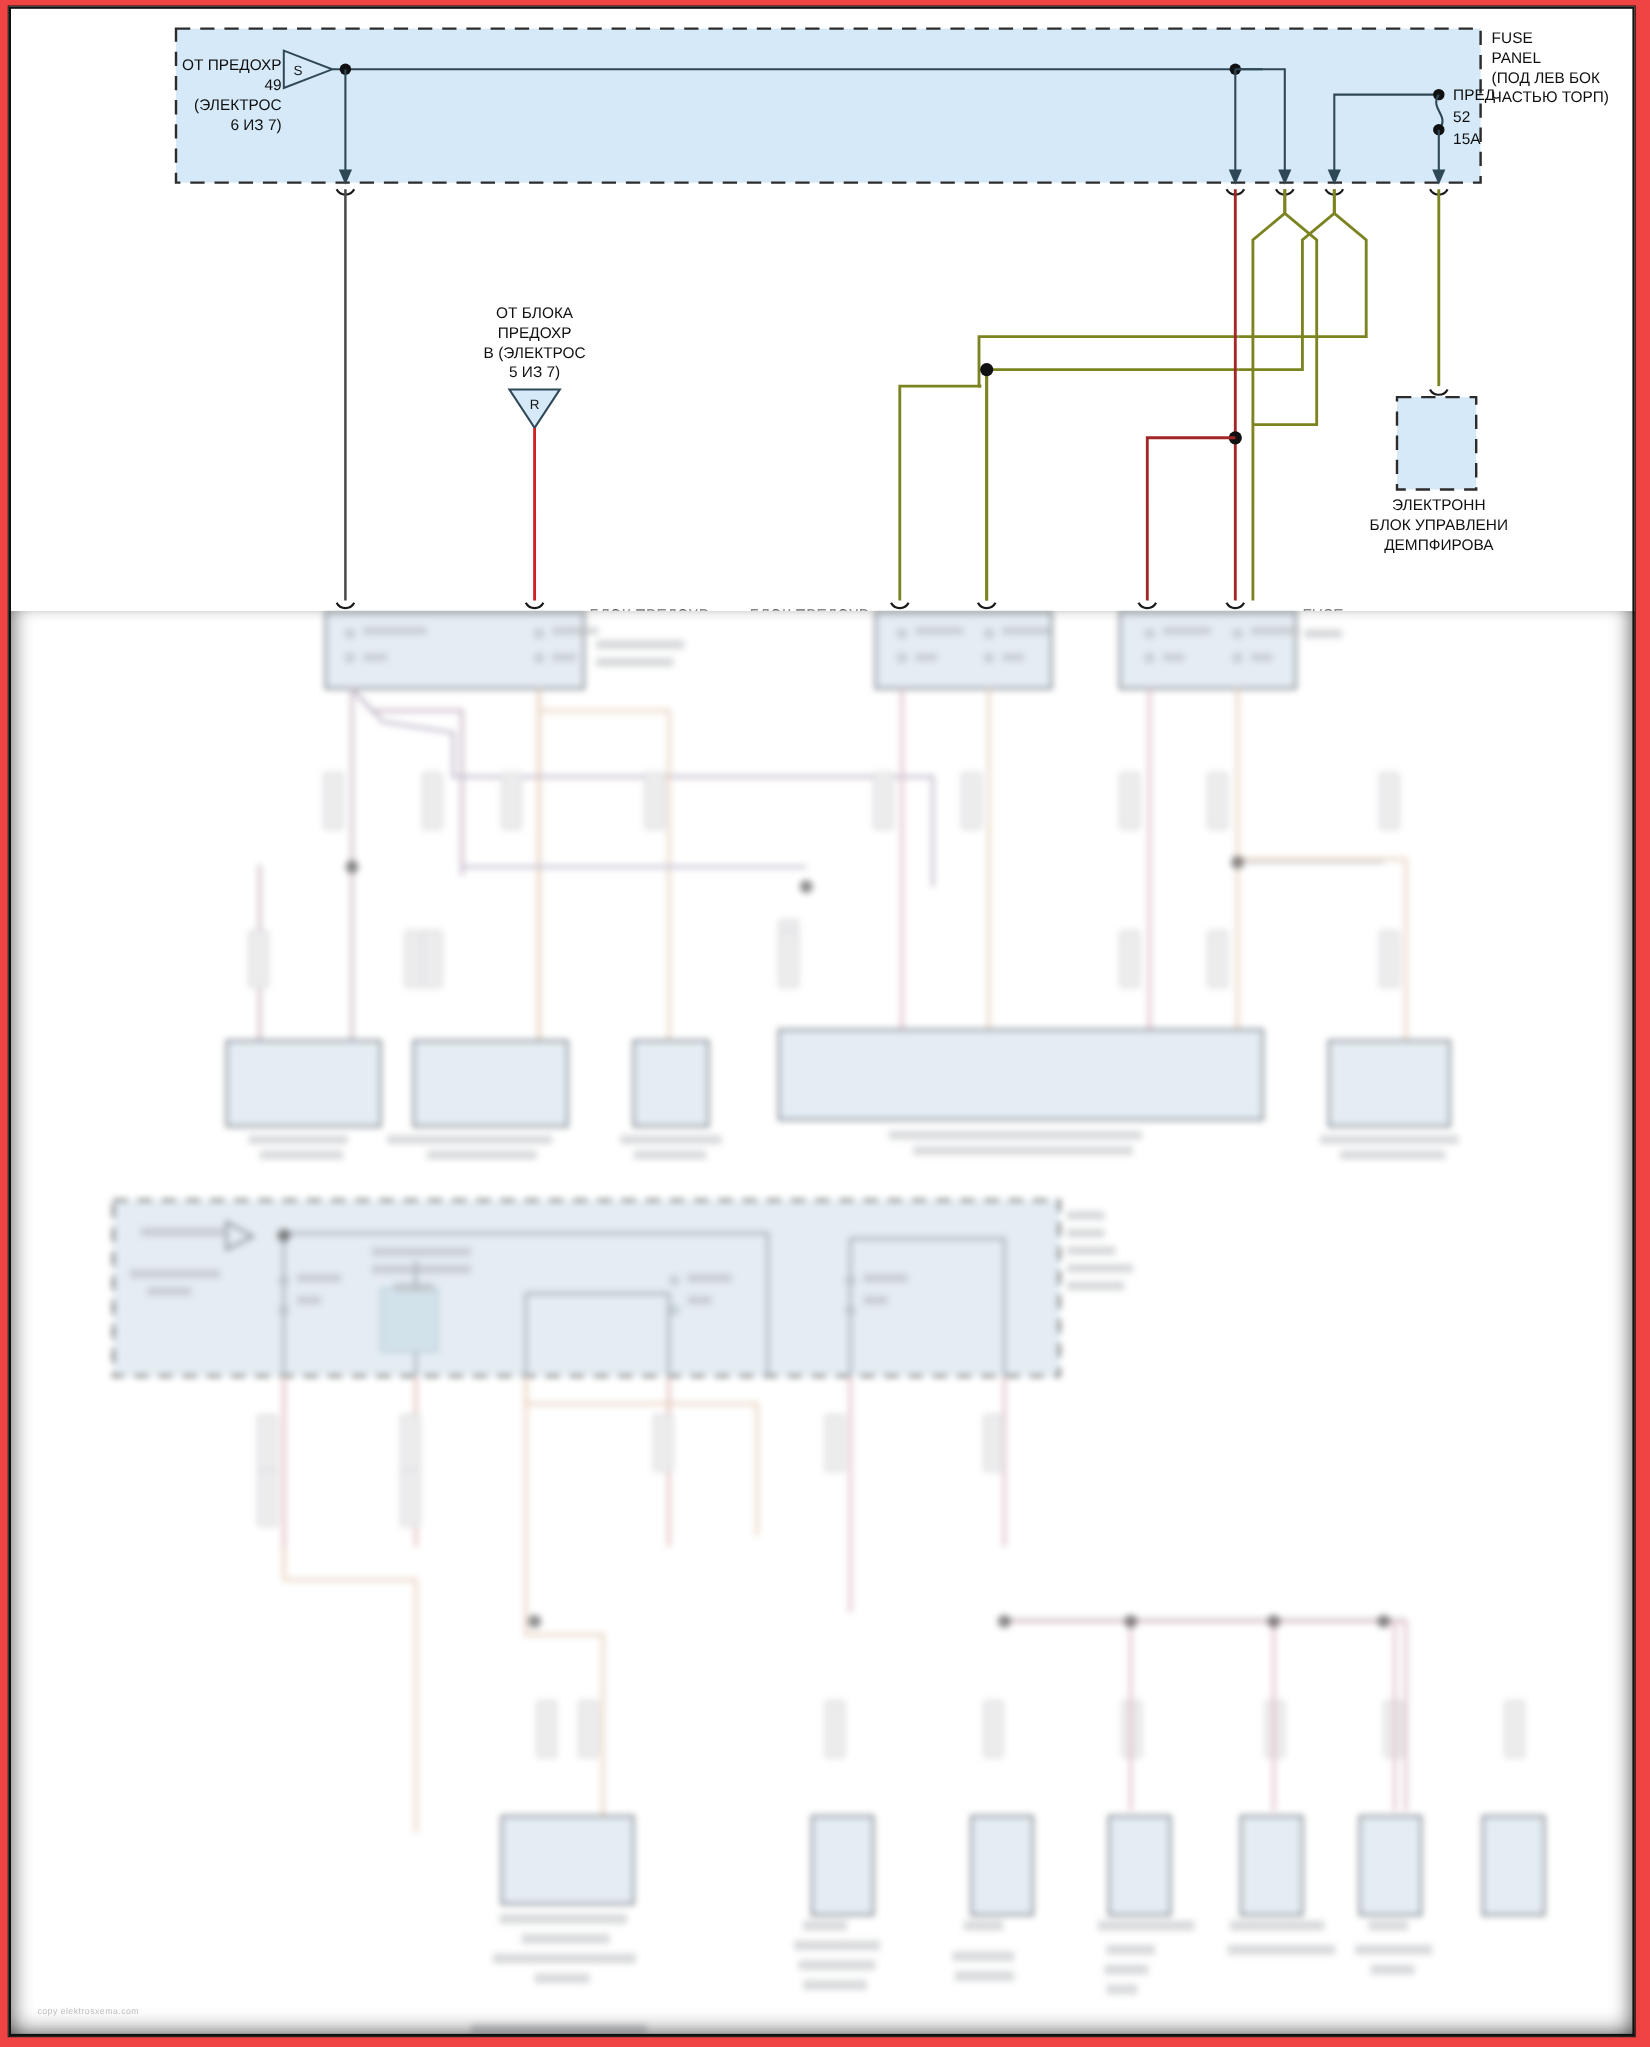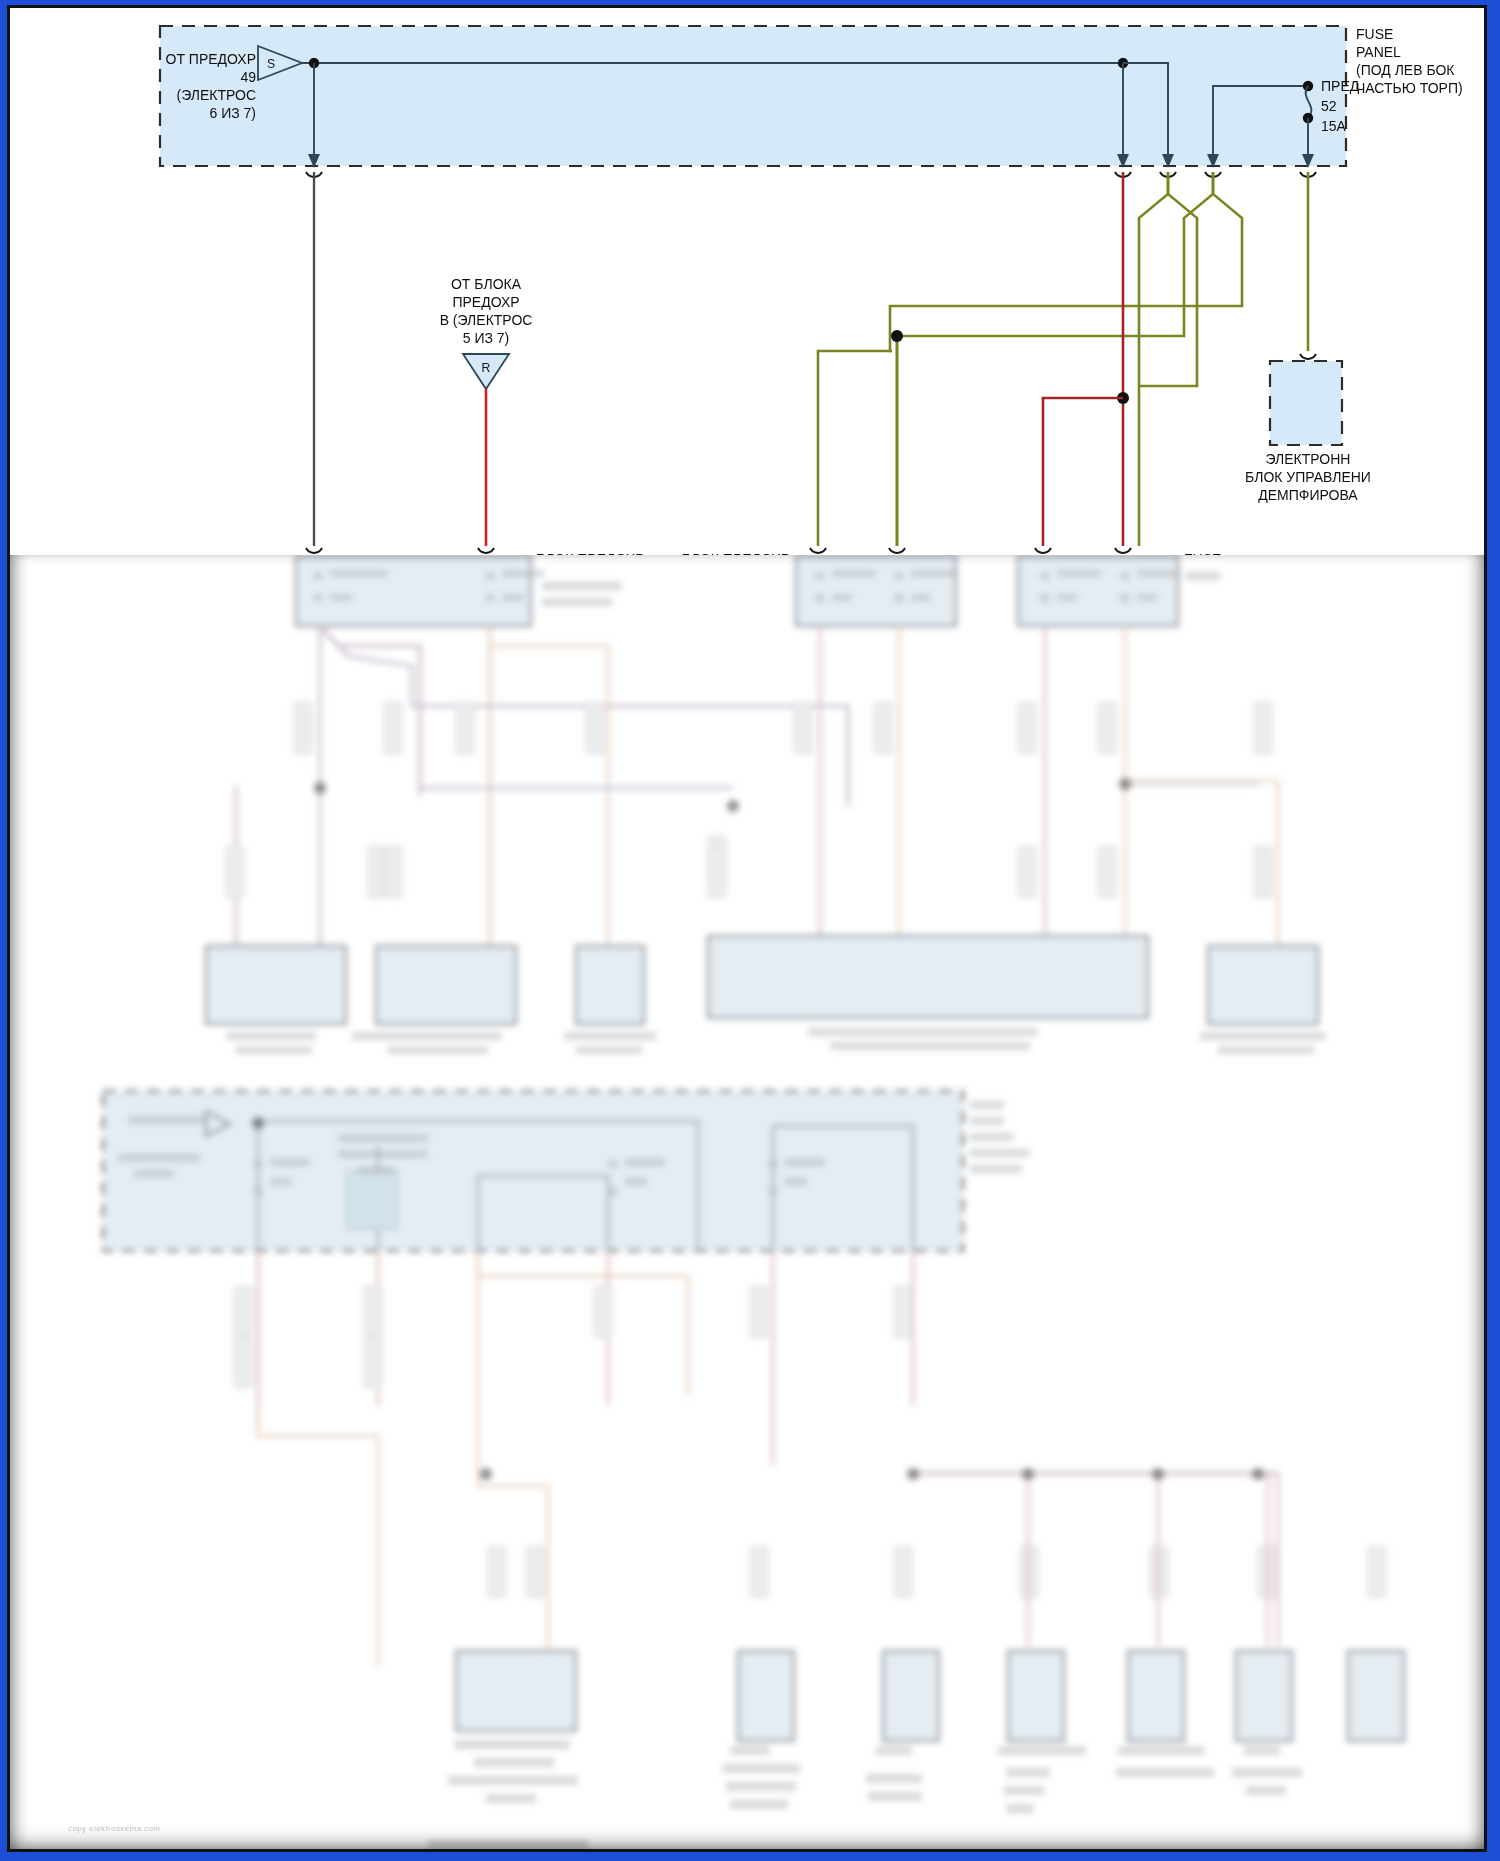--- a/index.html
+++ b/index.html
@@ -1,17 +1,17 @@
 <!DOCTYPE html>
 <html><head>
 <meta charset="utf-8">
 <style>
   html,body{margin:0;padding:0;background:#9a9a9a;}
   body{font-family:"Liberation Sans",sans-serif;}
-  #page{position:relative;width:1500px;height:1861px;overflow:hidden;background:#1d4ed8;}
+  #page{position:relative;width:1500px;height:1861px;overflow:hidden;background:#ef4444;}
 
   
   #sheet{position:absolute;left:8px;top:6px;width:1478px;height:1845px;background:#ffffff;
          box-shadow:0 0 0 1px #111;}
   
   #sharp{position:absolute;left:0;top:0;width:1478px;height:549px;overflow:hidden;}
   #blurWrap{position:absolute;left:0;top:549px;width:1478px;height:1296px;overflow:hidden;}
   #blurInner{position:absolute;left:0;top:-549px;width:1478px;height:1845px;
              filter:blur(3.1px) saturate(.55) opacity(.78);}
   .sheetborder{position:absolute;inset:0;border:2px solid #111;pointer-events:none;}
@@ -31,21 +31,21 @@
   .bracket{stroke:#1a1a1a;stroke-width:2;fill:none;}
   .arw{fill:#2f4858;}
 
   .lbl{font-size:13.5px;fill:#151515;font-family:"Liberation Sans",sans-serif;}
   .lblB{font-size:14px;fill:#101010;font-family:"Liberation Sans",sans-serif;}
   .lblS{font-size:12.2px;fill:#151515;font-family:"Liberation Sans",sans-serif;}
   .vert{writing-mode:vertical-rl;transform:rotate(180deg);}
   .ctr{text-anchor:middle;}
   .end{text-anchor:end;}
 
-  .wm{position:absolute;left:26px;top:1818px;font-size:8px;color:#bdbdbd;letter-spacing:.4px;margin-left:34px;}
+  .wm{position:absolute;left:26px;top:1818px;font-size:8px;color:#bdbdbd;letter-spacing:.4px;}
 </style>
 </head>
 <body>
 
 <div id="page">
   <div id="sheet">
 
     <div id="sharp">
       <svg width="1478" height="549" viewBox="0 0 1478 549">
 

